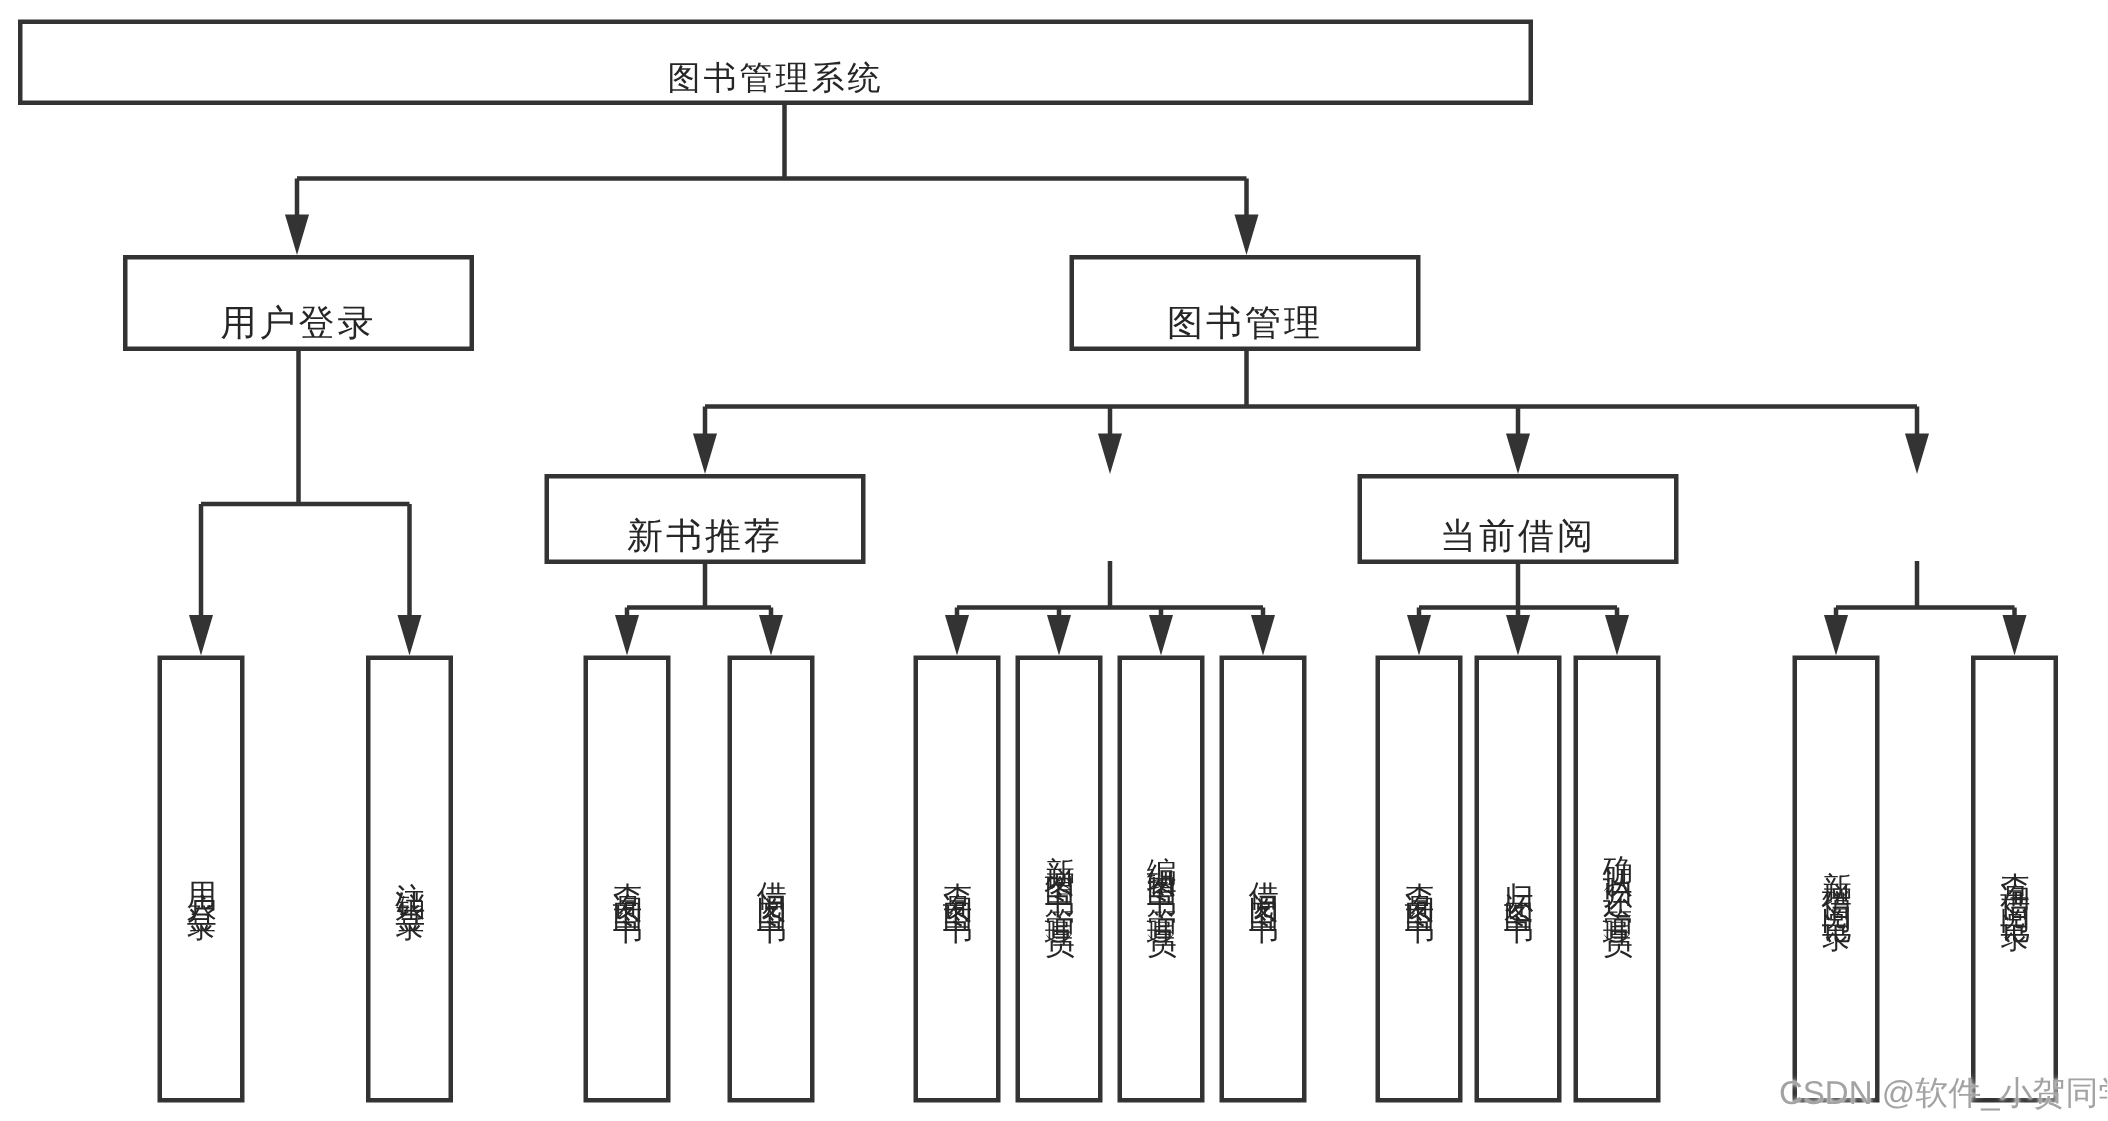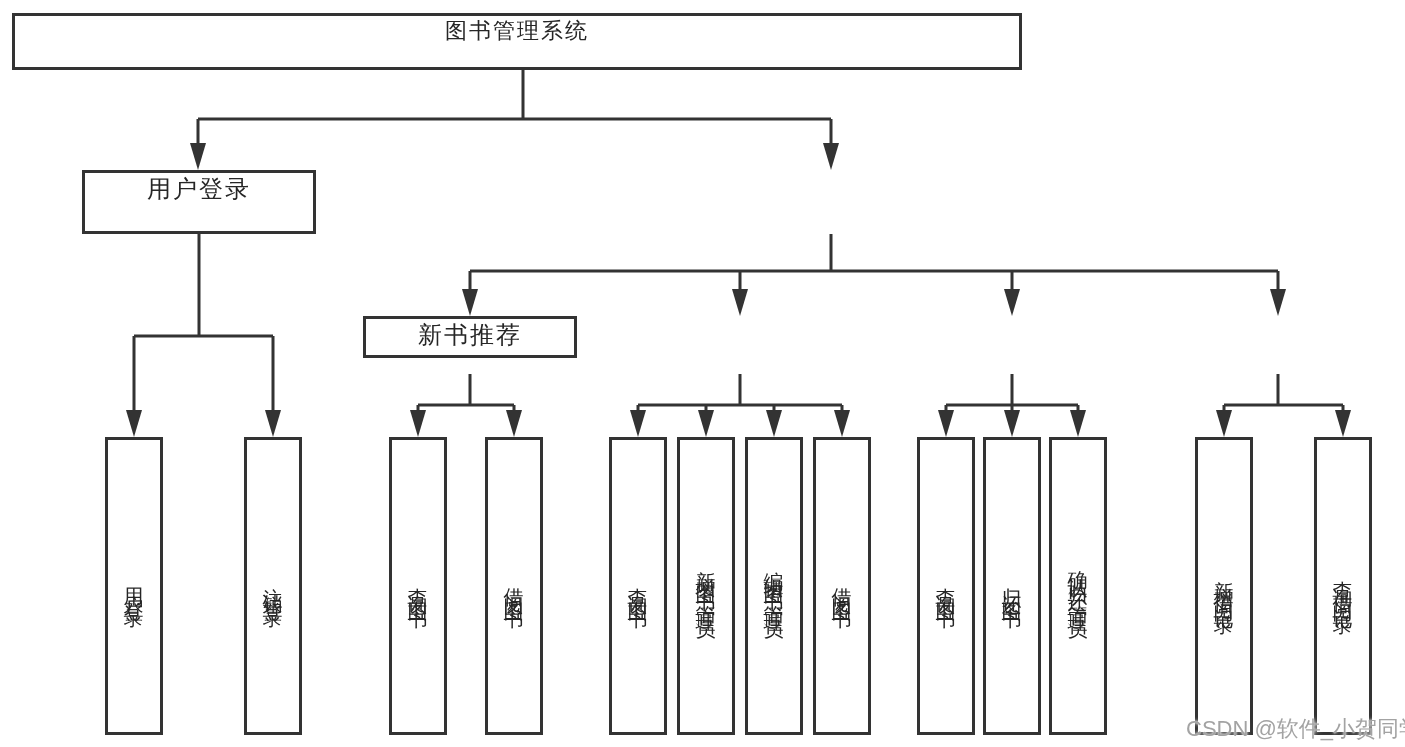--- a/index.html
+++ b/index.html
@@ -17,35 +17,35 @@
     left: 0; top: 0;
     width: 1405px; height: 747px;
     pointer-events: none;
   }
   .node {
     position: absolute;
     box-sizing: border-box;
     border: 3px solid #333333;
     background: #ffffff;
     display: flex;
-    align-items: flex-start;
+    align-items: flex-end;
     justify-content: center;
   }
   .h-node {
     font-size: 24px;
     letter-spacing: 2px;
     white-space: nowrap;
   }
   .root-node {
     left: 12px; top: 13px;
     width: 1010px; height: 57px;
     font-size: 22px;
   }
   .l2-node { top: 170px; width: 234px; height: 64px; }
-  .l3-node { top: 316px; width: 214px; height: 42px; }
+  .l3-node { top: 316px; width: 214px; height: 60px; }
   .leaf {
     position: absolute;
     top: 437px;
     width: 58px;
     height: 298px;
     box-sizing: border-box;
     border: 3px solid #333333;
     background: #ffffff;
     display: flex;
     align-items: center;
@@ -106,23 +106,29 @@
     </g>
   </svg>
 
   <div class="node h-node root-node">
     <span>图书管理系统</span>
   </div>
 
   <div class="node h-node l2-node" style="left:82px">
     <span>用户登录</span>
   </div>
+  <div class="node h-node l2-node" style="left:713px">
+    <span>图书管理</span>
+  </div>
 
   <div class="node h-node l3-node" style="left:363px">
     <span>新书推荐</span>
+  </div>
+  <div class="node h-node l3-node" style="left:905px">
+    <span>当前借阅</span>
   </div>
 
   <div class="leaf" style="left:105px">
     <span>用户登录</span>
   </div>
   <div class="leaf" style="left:244px">
     <span>注销登录</span>
   </div>
 
   <div class="leaf" style="left:389px">

